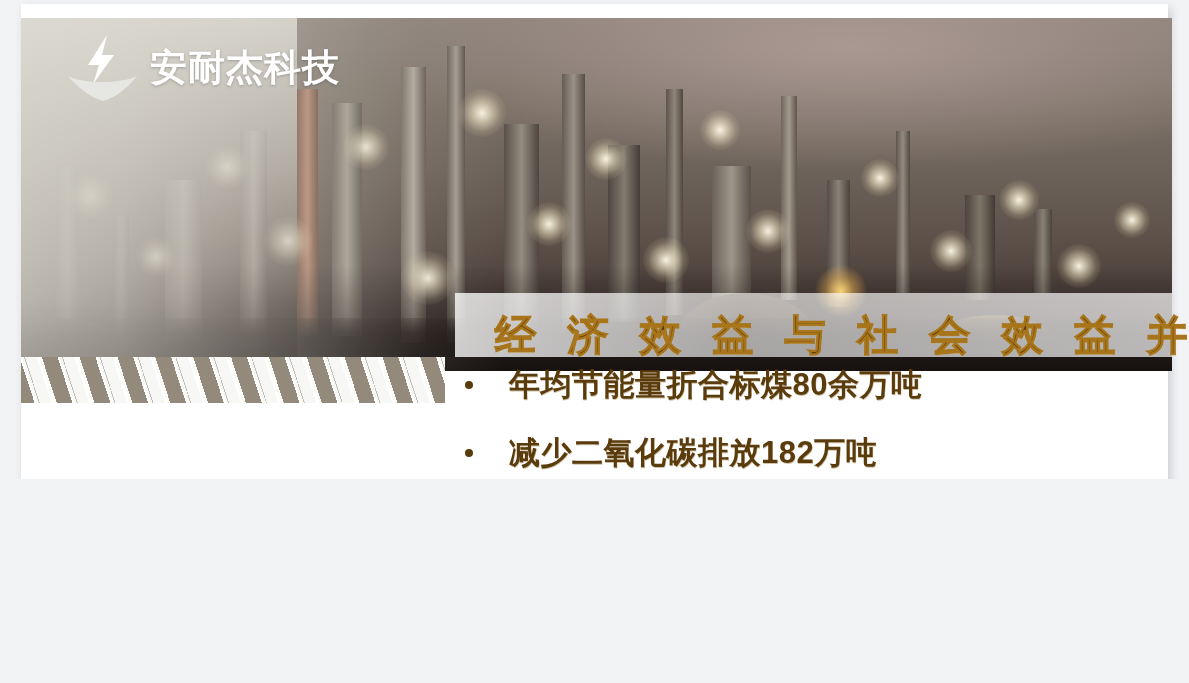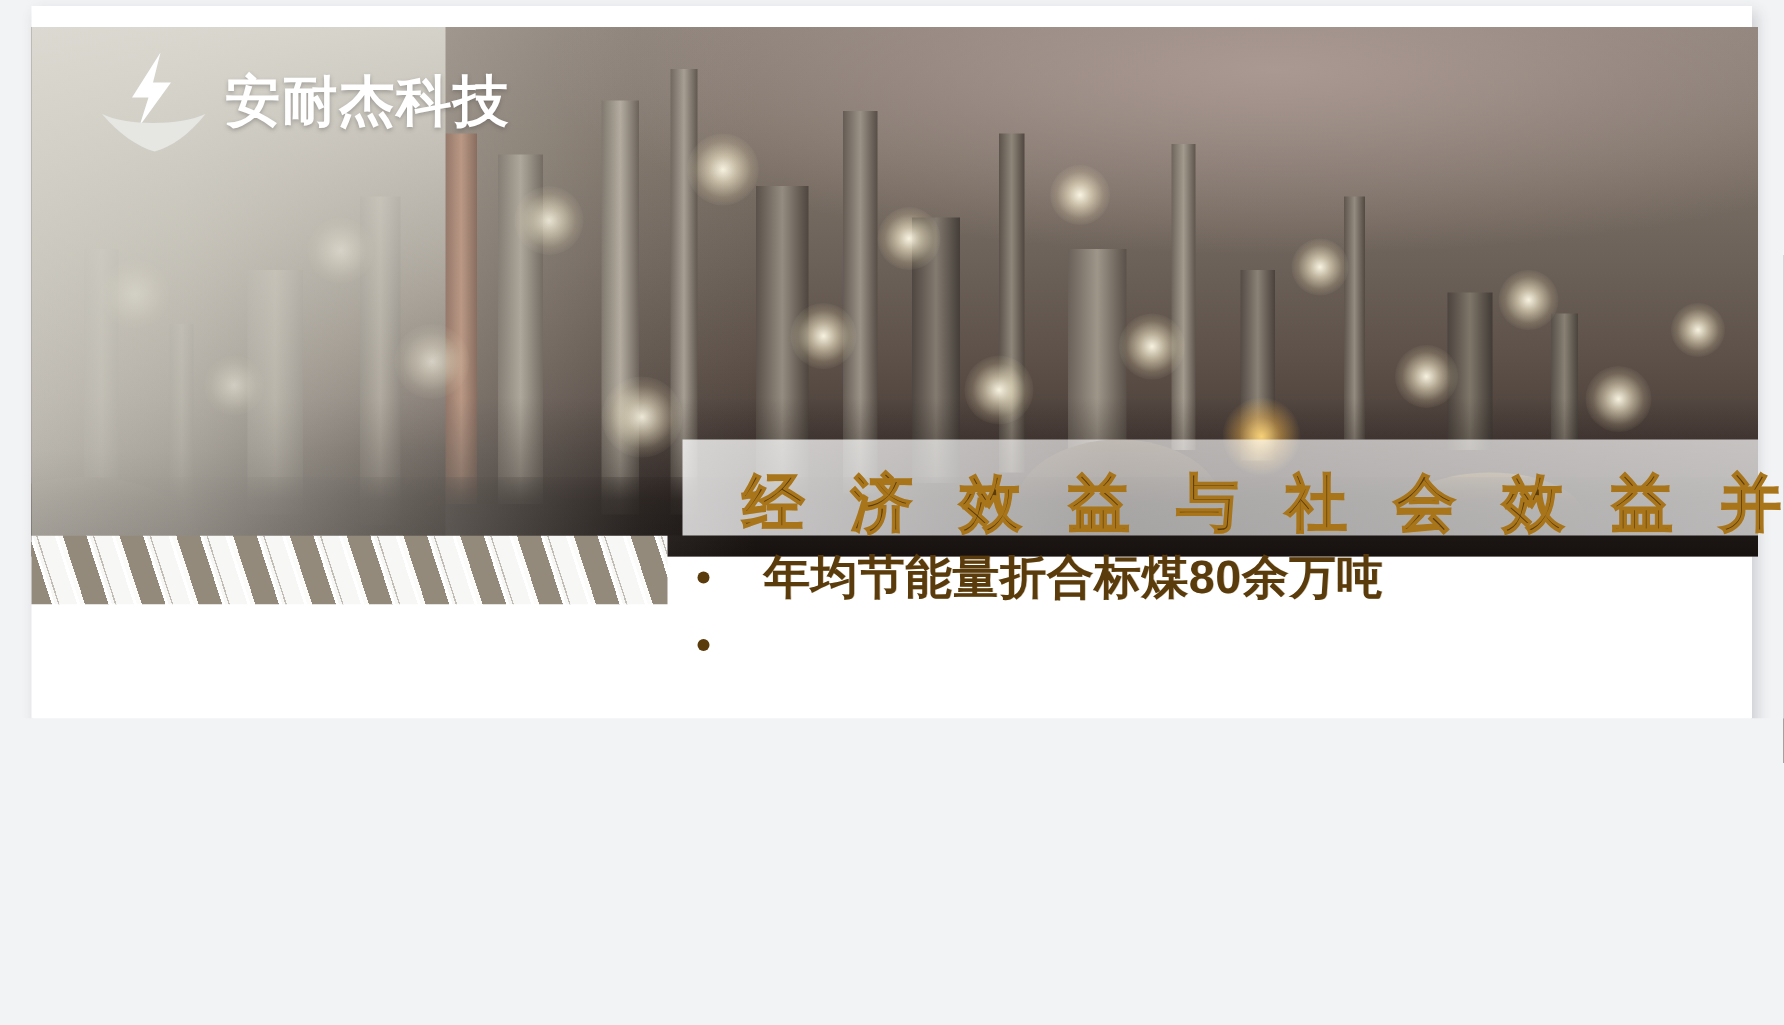--- a/index.html
+++ b/index.html
@@ -300,17 +300,18 @@
       <div class="stripes-hair"></div>
     </div>
 
     <div class="bullets">
       <div class="bullet-row">
         <span class="bullet-dot"></span>
         <span class="bullet-text">年均节能量折合标煤80余万吨</span>
       </div>
       <div class="bullet-row">
         <span class="bullet-dot"></span>
+        <span class="bullet-text">减少二氧化碳排放182万吨</span>
       </div>
     </div>
 
   </div>
 </div>
 
 </body></html>

